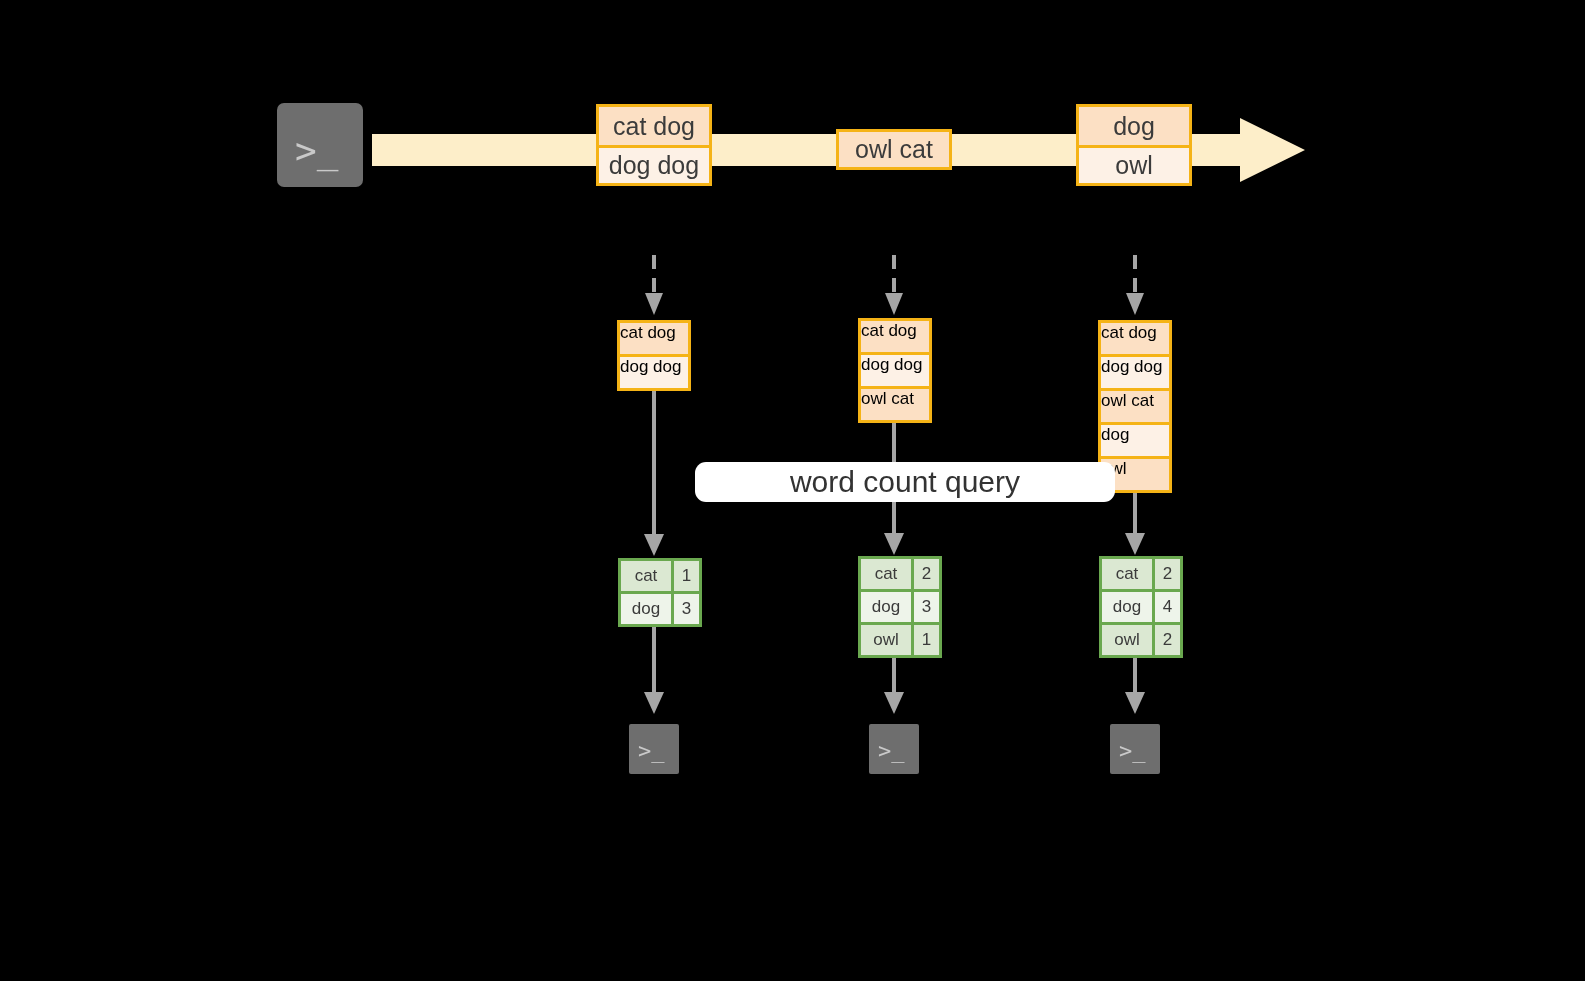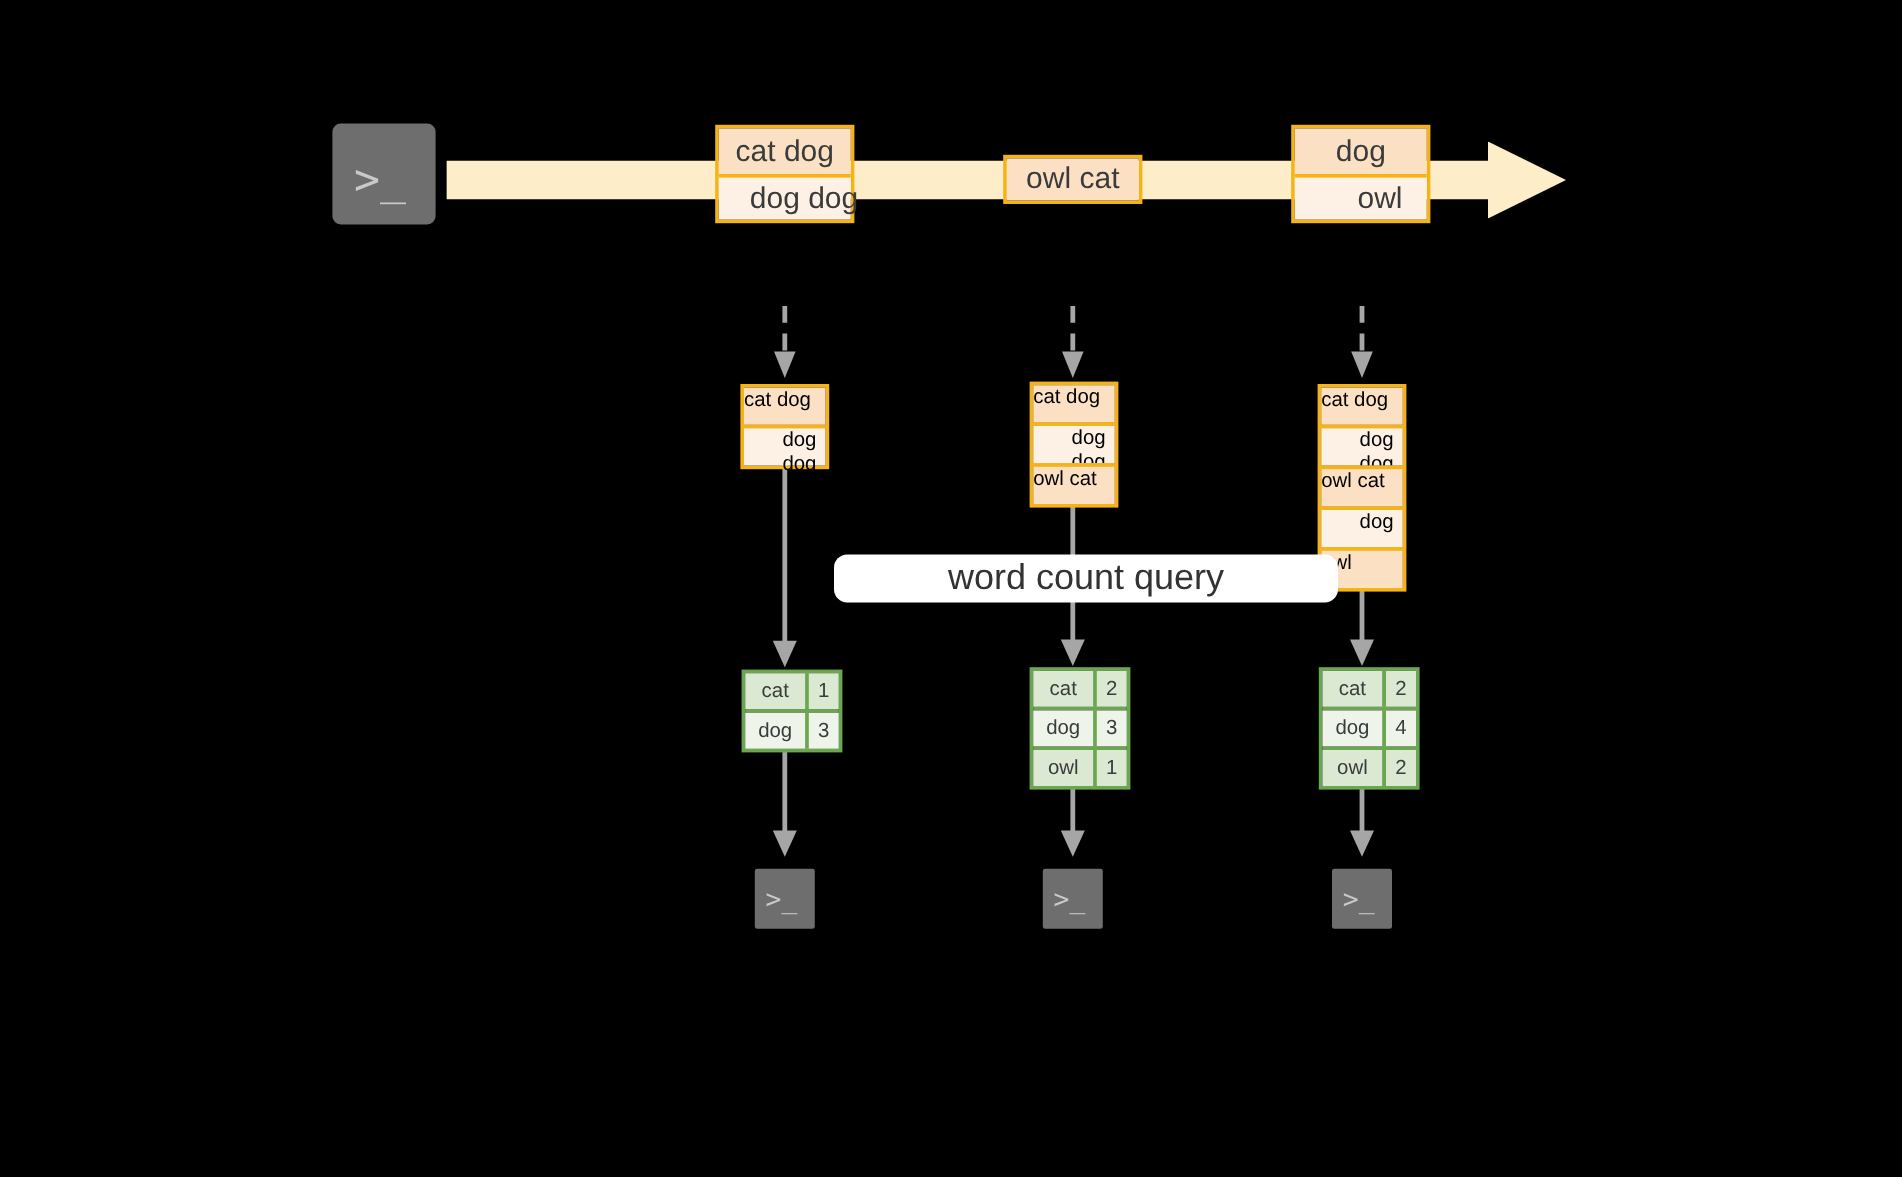--- a/index.html
+++ b/index.html
@@ -72,21 +72,21 @@
   .rec-box .cell {
     box-sizing: border-box;
     display: flex;
     align-items: center;
     justify-content: center;
     color: #3b3b3b;
     white-space: nowrap;
   }
   .rec-box.top .cell { font-size: 25px; }
   .cell.shade-a { background: #fce0c4; }
-  .cell.shade-b { background: #fdf1e6; padding-left: 32px; }
+  .cell.shade-b { background: #fdf1e6; }
   .cell.div-top { border-top: 3px solid #f5b316; }
 
   
   .conn {
     position: absolute;
   }
   .conn svg { display: block; }
 
   
   .state-box {

